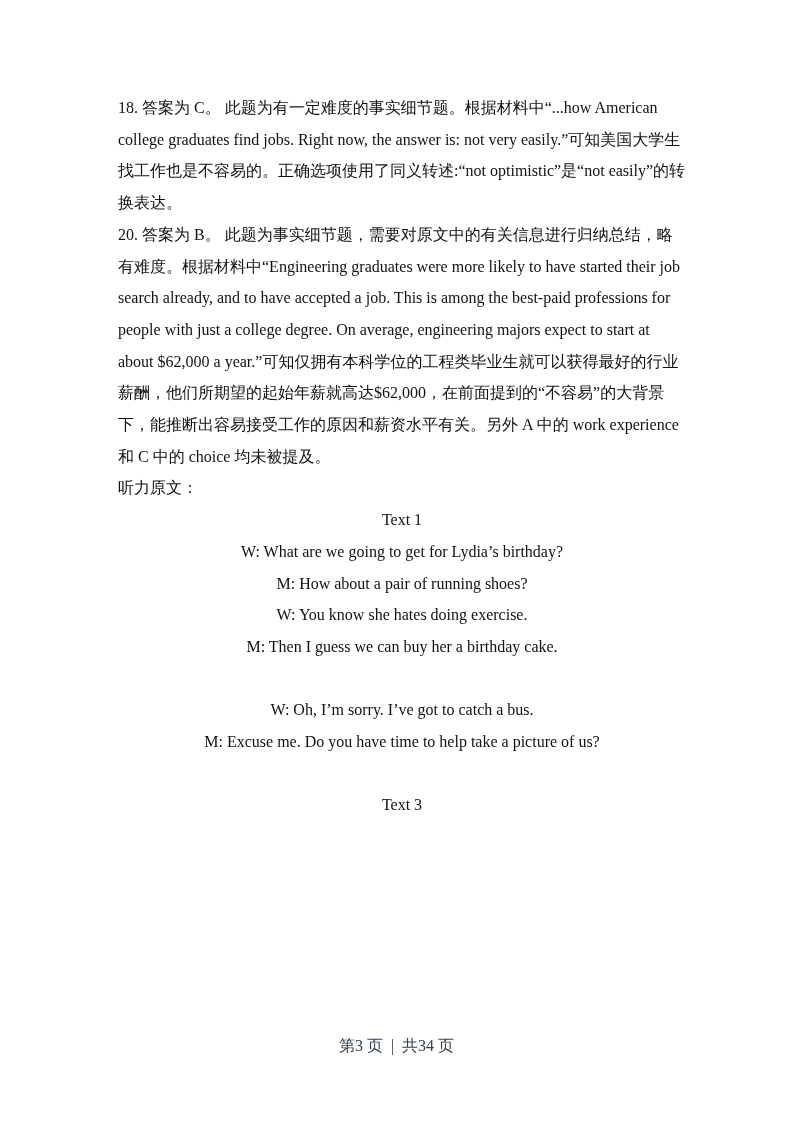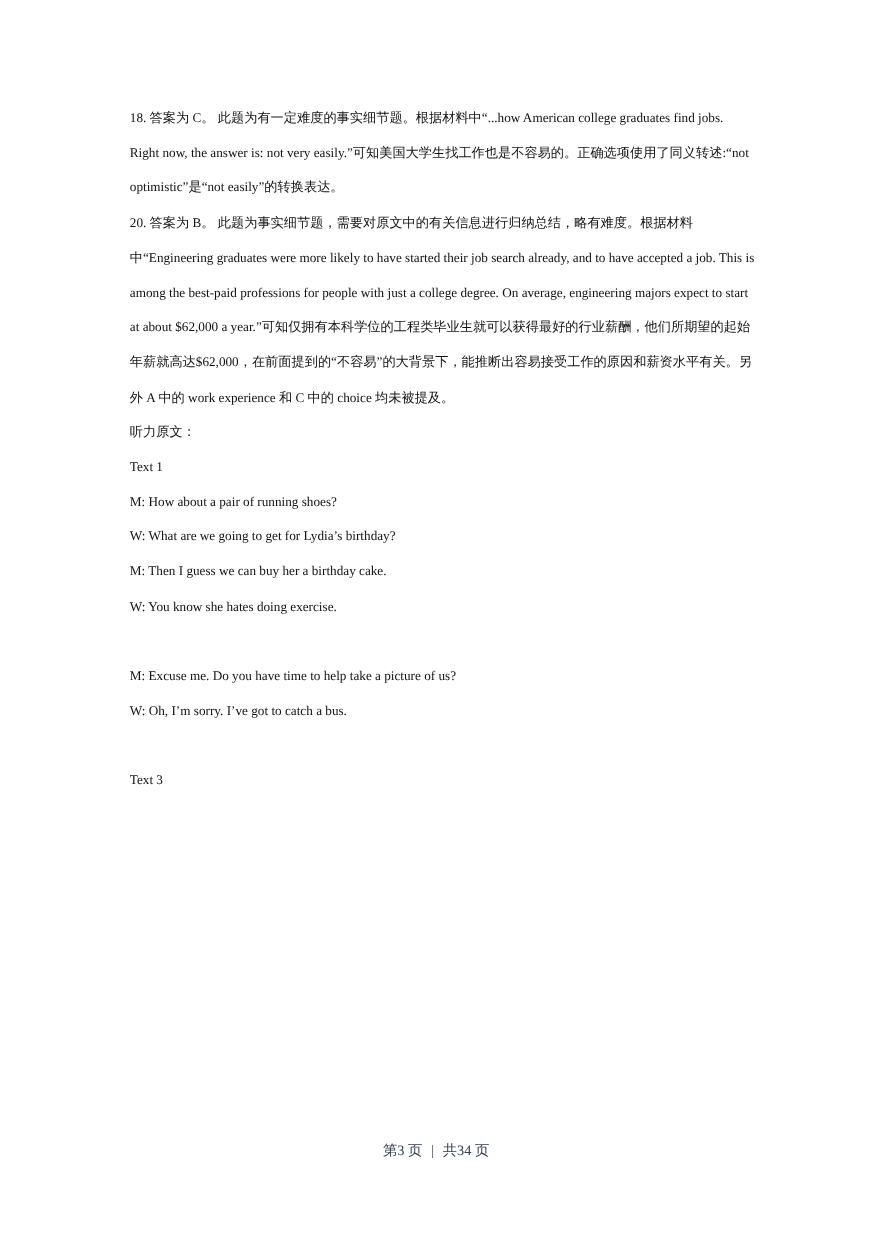--- a/index.html
+++ b/index.html
@@ -14,47 +14,48 @@
     background: #ffffff;
     overflow: hidden;
     font-family: "Liberation Serif", "DejaVu Serif", serif;
     color: #111111;
   }
   .content {
     position: absolute;
     left: 118px;
     top: 92px;
     width: 568px;
-    font-size: 12px;
+    font-size: 16px;
     line-height: 31.7px;
     text-align: left;
   }
   .para {
     margin: 0;
     padding: 0;
   }
   .heading {
     font-weight: normal;
     font-family: "Liberation Sans", "DejaVu Sans", sans-serif;
   }
   .t-line {
     margin: 0;
     padding: 0;
     min-height: 31.7px;
+    text-align: center;
   }
   .spacer {
     height: 31.7px;
   }
   .footer {
     position: absolute;
     left: 0;
     top: 1036px;
     width: 100%;
     text-align: center;
-    font-size: 13px;
+    font-size: 16px;
     line-height: 20px;
     color: #33404f;
   }
   .footer span {
     margin: 0 4px;
   }
 </style>
 </head>
 <body>
 
@@ -64,31 +65,31 @@
 
     <p class="para">18. 答案为 C。 此题为有一定难度的事实细节题。根据材料中“...how American college graduates find jobs. Right now, the answer is: not very easily.”可知美国大学生找工作也是不容易的。正确选项使用了同义转述:“not optimistic”是“not easily”的转换表达。</p>
 
 
     <p class="para">20. 答案为 B。 此题为事实细节题，需要对原文中的有关信息进行归纳总结，略有难度。根据材料中“Engineering graduates were more likely to have started their job search already, and to have accepted a job. This is among the best-paid professions for people with just a college degree. On average, engineering majors expect to start at about $62,000 a year.”可知仅拥有本科学位的工程类毕业生就可以获得最好的行业薪酬，他们所期望的起始年薪就高达$62,000，在前面提到的“不容易”的大背景下，能推断出容易接受工作的原因和薪资水平有关。另外 A 中的 work experience 和 C 中的 choice 均未被提及。</p>
 
     <p class="para heading">听力原文：</p>
 
     <div>
       <p class="t-line">Text 1</p>
+      <p class="t-line">W: What are we going to get for Lydia’s birthday?</p>
       <p class="t-line">M: How about a pair of running shoes?</p>
-      <p class="t-line">W: What are we going to get for Lydia’s birthday?</p>
+      <p class="t-line">W: You know she hates doing exercise.</p>
       <p class="t-line">M: Then I guess we can buy her a birthday cake.</p>
-      <p class="t-line">W: You know she hates doing exercise.</p>
     </div>
 
     <div class="spacer"></div>
 
     <div>
+      <p class="t-line">W: Oh, I’m sorry. I’ve got to catch a bus.</p>
       <p class="t-line">M: Excuse me. Do you have time to help take a picture of us?</p>
-      <p class="t-line">W: Oh, I’m sorry. I’ve got to catch a bus.</p>
     </div>
 
     <div class="spacer"></div>
 
     <div>
       <p class="t-line">Text 3</p>
     </div>
 
   </div>
 

